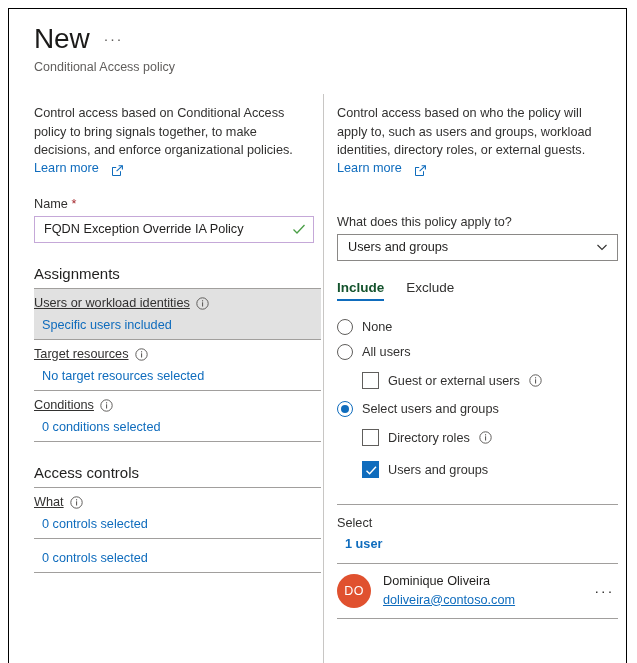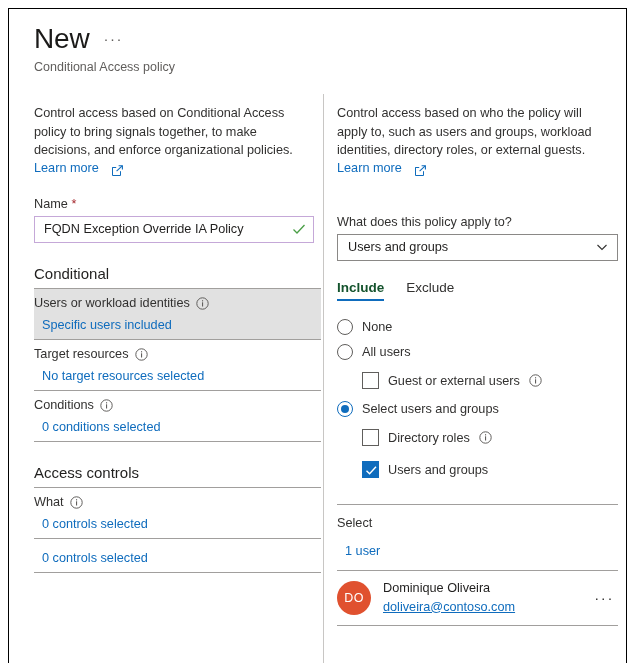--- a/index.html
+++ b/index.html
@@ -156,20 +156,21 @@
 
   .row-block { padding: 6px 0 7px 0; width: 287px; box-sizing: border-box; }
   .row-block.highlight { background: #e1e1e1; padding-left: 0; }
   .row-title {
     font-size: 12.7px;
     color: #323130;
     display: flex;
     align-items: center;
     gap: 6px;
     line-height: 17px;
+    text-decoration: underline;
   }
   .row-sub {
     margin-top: 6px;
     padding-left: 8px;
     font-size: 12.7px;
   }
   .info-icon { width: 13px; height: 13px; display: inline-block; flex: 0 0 auto; cursor: pointer;}
 
   
   .select-label {
@@ -258,21 +259,21 @@
   .cb.checked { background: #0f6cbd; border-color: #0f6cbd; }
   .cb.checked svg { position: absolute; left: 2px; top: 2px; }
 
   
   .hr-r { height: 1px; background: #a19f9d; width: 281px; }
   .select-sec-label {
     font-size: 12.7px;
     color: #323130;
     margin-top: 11px;
   }
-  .select-sec-link { margin-top: 14px; padding-left: 8px; font-size: 12.7px; }
+  .select-sec-link { margin-top: 7px; padding-left: 8px; font-size: 12.7px; font-weight: bold; }
 
   .user-row {
     display: flex;
     align-items: center;
     width: 281px;
     box-sizing: border-box;
     padding: 9px 0 9px 0;
     gap: 12px;
   }
   .avatar {
@@ -344,21 +345,21 @@
 
       <div class="name-input-wrap">
         <input class="name-input" type="text" value="FQDN Exception Override IA Policy" style="">
         <span class="check-ok">
           <svg width="14" height="14" viewBox="0 0 14 14">
             <path d="M1.5 7.5 L5 11 L12.5 3" fill="none" stroke="#4a9e46" stroke-width="1.3"></path>
           </svg>
         </span>
       </div>
 
-      <div class="section-head">Conditional</div>
+      <div class="section-head">Assignments</div>
       <div class="hr"></div>
 
       <div class="row-block highlight">
         <div class="row-title">
           <span>Users or workload identities</span>
           <span class="info-icon">
             <svg width="13" height="13" viewBox="0 0 13 13">
               <circle cx="6.5" cy="6.5" r="5.7" fill="none" stroke="#605e5c" stroke-width="1"></circle>
               <rect x="6" y="5.3" width="1.1" height="4.2" fill="#605e5c"></rect>
               <rect x="6" y="3.2" width="1.1" height="1.2" fill="#605e5c"></rect>

